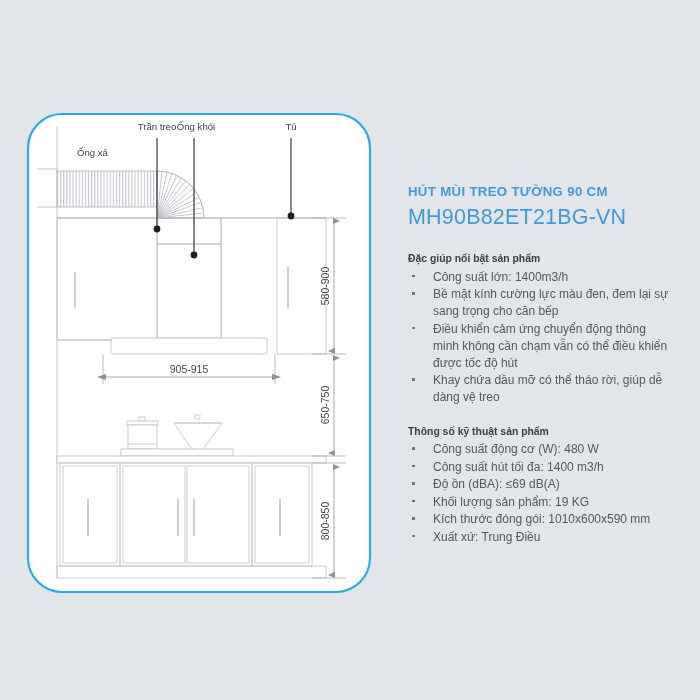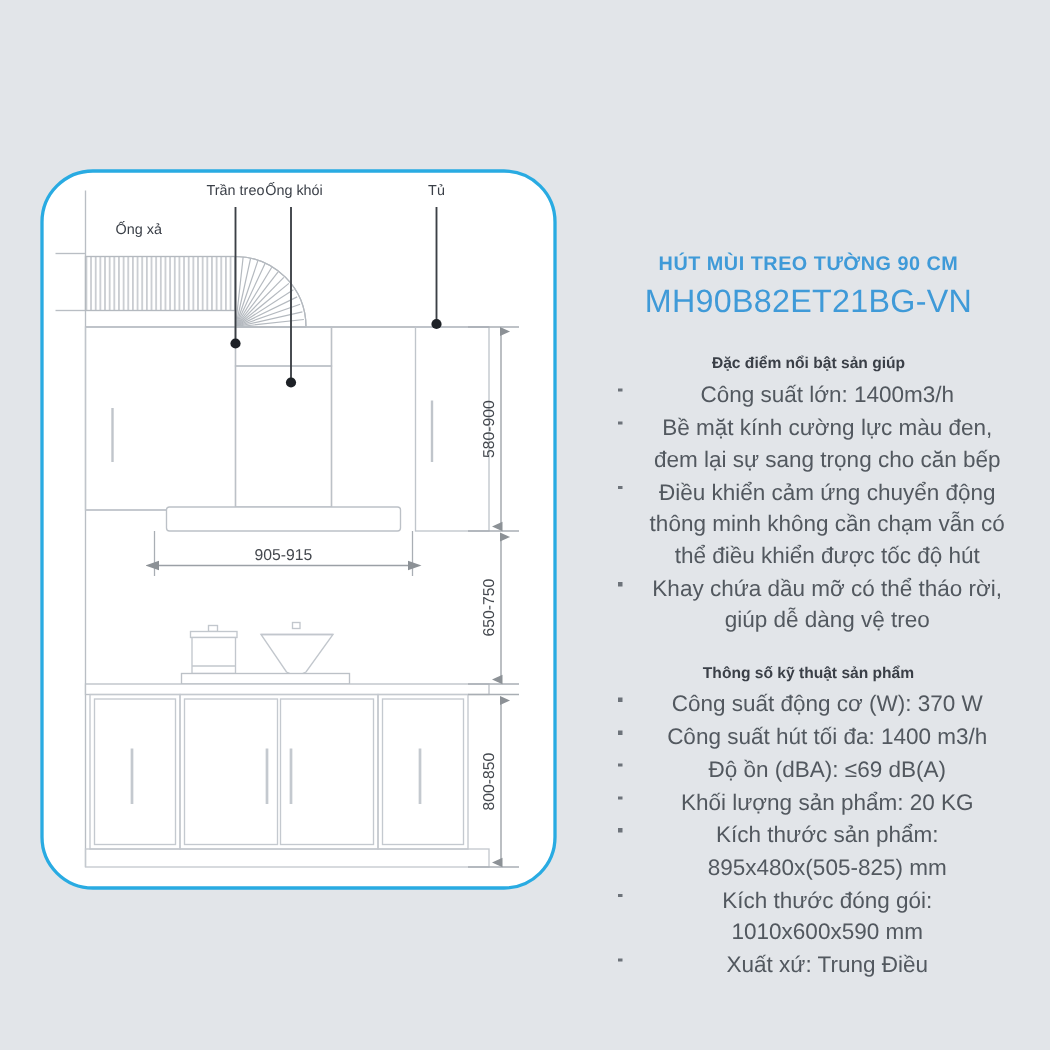--- a/index.html
+++ b/index.html
@@ -32,23 +32,22 @@
   #drawing-svg {
     display: block;
     width: 346px;
     height: 482px;
   }
 
   
   #info-panel {
     position: absolute;
     left: 408px;
-    top: 168px;
+    top: 184px;
     width: 262px;
-    text-align: center;
   }
 
   .prod-cat {
     color: #3f9ad8;
     font-size: 13.2px;
     font-weight: bold;
     letter-spacing: 0.35px;
     line-height: 1.25;
     margin: 0 0 5px 0;
     white-space: nowrap;
@@ -77,21 +76,21 @@
 
   ul.bullets {
     list-style: none;
     margin: 0;
     padding: 0;
   }
   ul.bullets li {
     position: relative;
     padding-left: 25px;
     color: #52585f;
-    font-size: 15px;
+    font-size: 12px;
     line-height: 1.42;
     margin-bottom: 0.5px;
   }
   ul.bullets li::before {
     content: "";
     position: absolute;
     left: 4px;
     top: 6px;
     width: 2.6px;
     height: 2.6px;
@@ -265,37 +264,36 @@
 
     </svg>
   </div>
 
   <div id="info-panel">
 
     <div class="prod-cat">HÚT MÙI TREO TƯỜNG 90 CM</div>
     <div class="prod-model">MH90B82ET21BG-VN</div>
 
     <div class="spec-block">
-      <div class="sec-title">Đặc điểm nổi bật sản giúp</div>
+      <div class="sec-title">Đặc giúp nổi bật sản phẩm</div>
       <ul class="bullets">
           <li>Công suất lớn: 1400m3/h</li>
           <li>Bề mặt kính cường lực màu đen, đem lại sự sang trọng cho căn bếp</li>
           <li>Điều khiển cảm ứng chuyển động thông minh không cần chạm vẫn có thể điều khiển được tốc độ hút</li>
           <li>Khay chứa dầu mỡ có thể tháo rời, giúp dễ dàng vệ treo</li>
         </ul>
     </div>
 
     <div class="spec-block">
       <div class="sec-title">Thông số kỹ thuật sản phẩm</div>
       <ul class="bullets">
-          <li>Công suất động cơ (W): 370 W</li>
+          <li>Công suất động cơ (W): 480 W</li>
           <li>Công suất hút tối đa: 1400 m3/h</li>
           <li>Độ ồn (dBA): ≤69 dB(A)</li>
-          <li>Khối lượng sản phẩm: 20 KG</li>
-          <li>Kích thước sản phẩm: 895x480x(505-825) mm</li>
+          <li>Khối lượng sản phẩm: 19 KG</li>
           <li>Kích thước đóng gói: 1010x600x590 mm</li>
           <li>Xuất xứ: Trung Điều</li>
         </ul>
     </div>
 
   </div>
 
 </div>
 
 </body></html>

